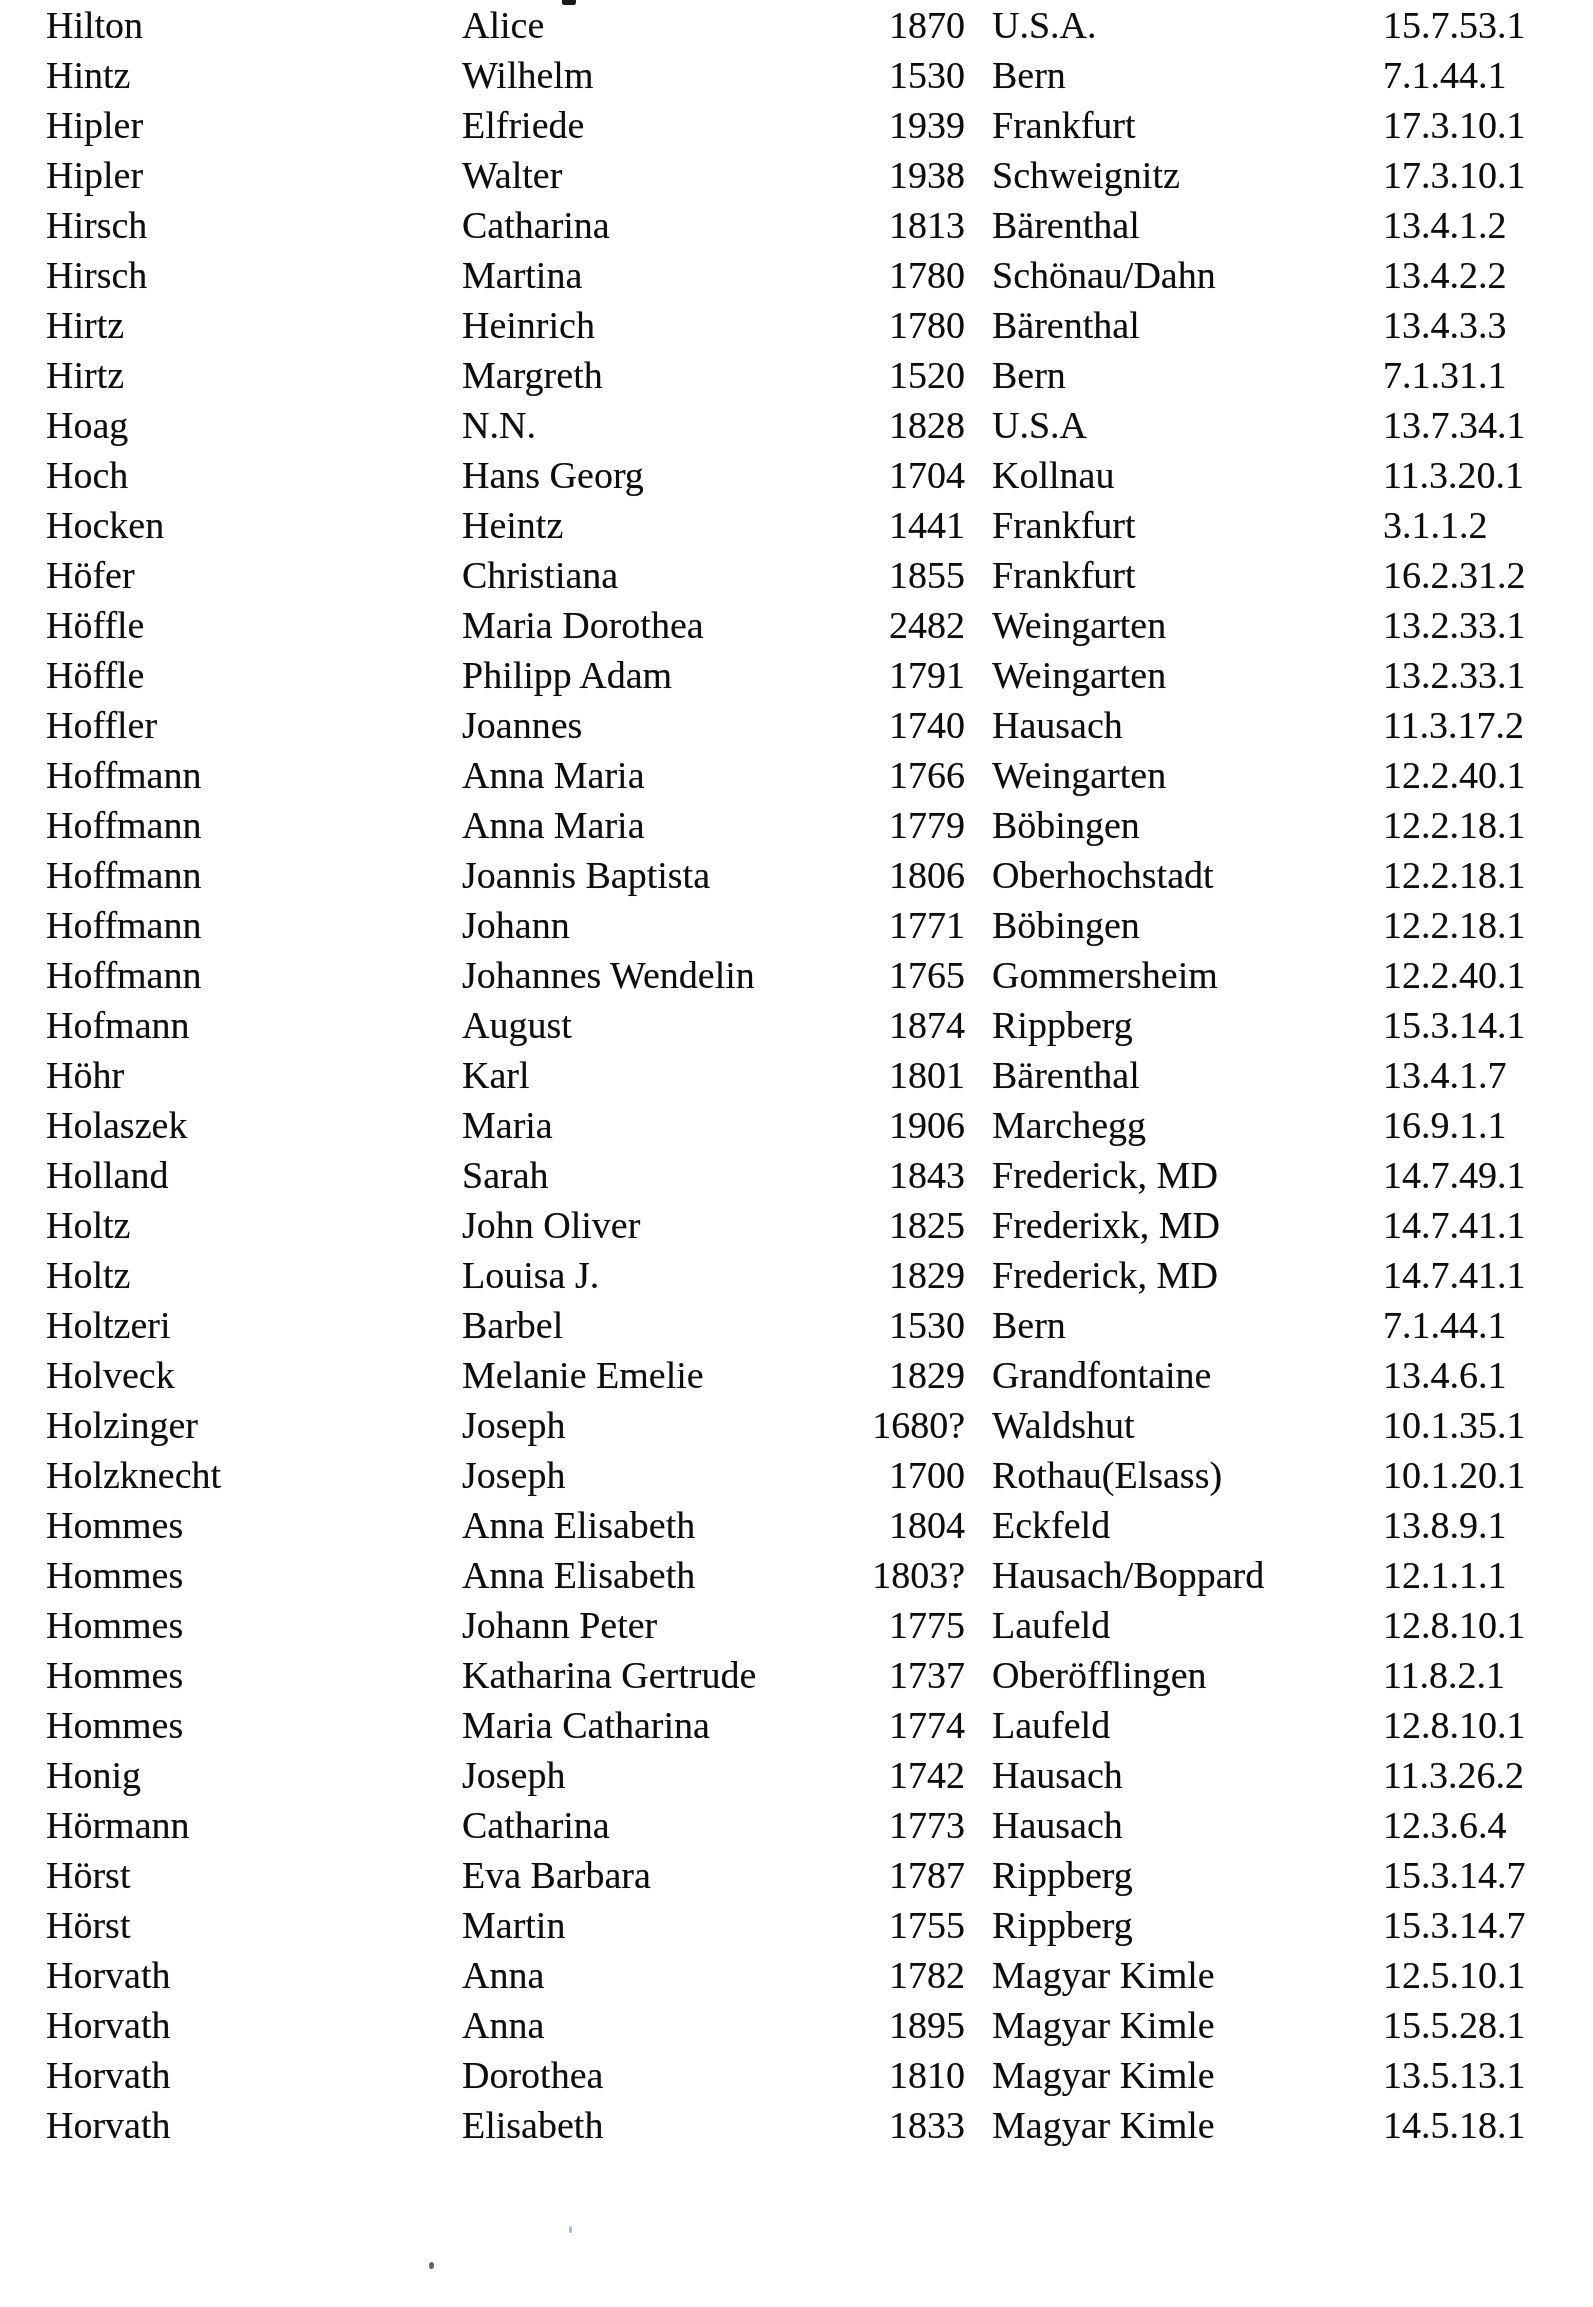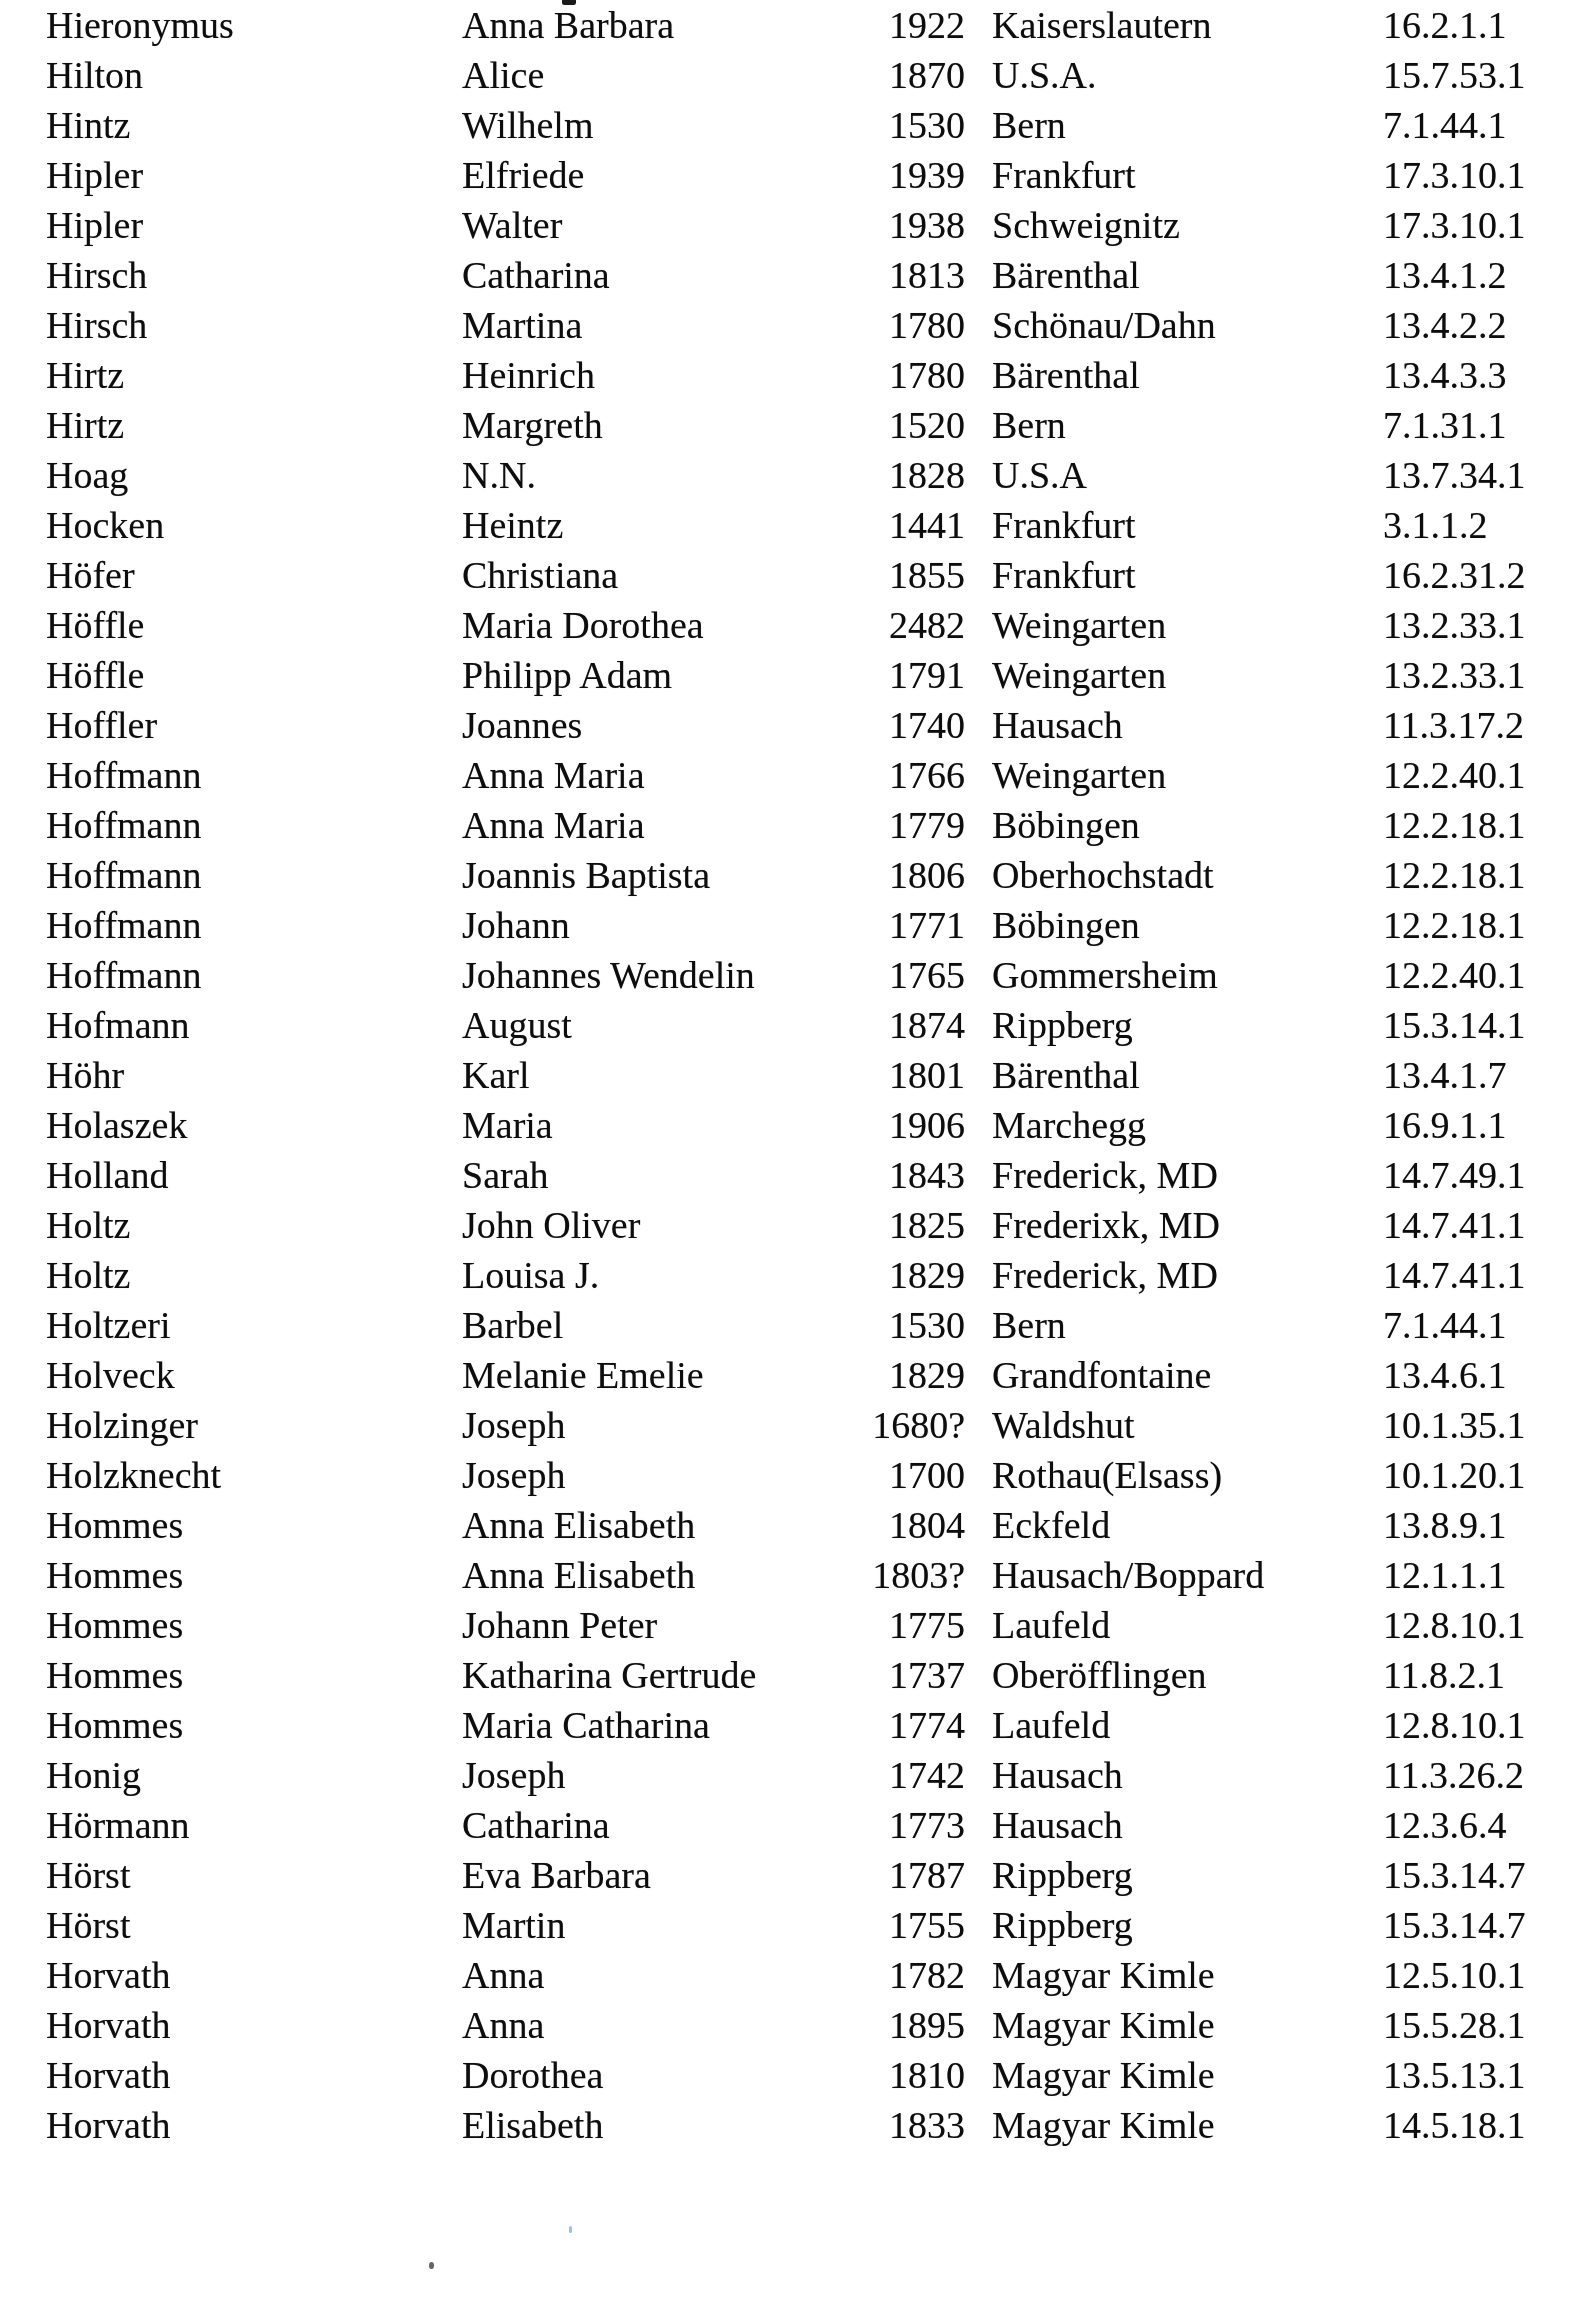--- a/index.html
+++ b/index.html
@@ -62,27 +62,20 @@
     left: 569px; top: 2226px; width: 3.1px; height: 7px;
     background: #7ab7d9; border-radius: 1.5px;
     opacity: 0.8;
   }
 </style>
 </head>
 <body>
 
 <div id="page" style="background: rgb(255, 255, 255); color: rgb(13, 13, 13);">
   <div id="rows">
-  <div class="row">
-    <span class="cell surname">Hieronymus</span>
-    <span class="cell given">Anna Barbara</span>
-    <span class="cell year">1922</span>
-    <span class="cell place">Kaiserslautern</span>
-    <span class="cell ref">16.2.1.1</span>
-  </div>
 
   <div class="row">
     <span class="cell surname">Hilton</span>
     <span class="cell given">Alice</span>
     <span class="cell year">1870</span>
     <span class="cell place">U.S.A.</span>
     <span class="cell ref">15.7.53.1</span>
   </div>
 
   <div class="row">
@@ -142,20 +135,27 @@
   </div>
 
   <div class="row">
     <span class="cell surname">Hoag</span>
     <span class="cell given">N.N.</span>
     <span class="cell year">1828</span>
     <span class="cell place">U.S.A</span>
     <span class="cell ref">13.7.34.1</span>
   </div>
 
+  <div class="row">
+    <span class="cell surname">Hoch</span>
+    <span class="cell given">Hans Georg</span>
+    <span class="cell year">1704</span>
+    <span class="cell place">Kollnau</span>
+    <span class="cell ref">11.3.20.1</span>
+  </div>
 
   <div class="row">
     <span class="cell surname">Hocken</span>
     <span class="cell given">Heintz</span>
     <span class="cell year">1441</span>
     <span class="cell place">Frankfurt</span>
     <span class="cell ref">3.1.1.2</span>
   </div>
 
 

